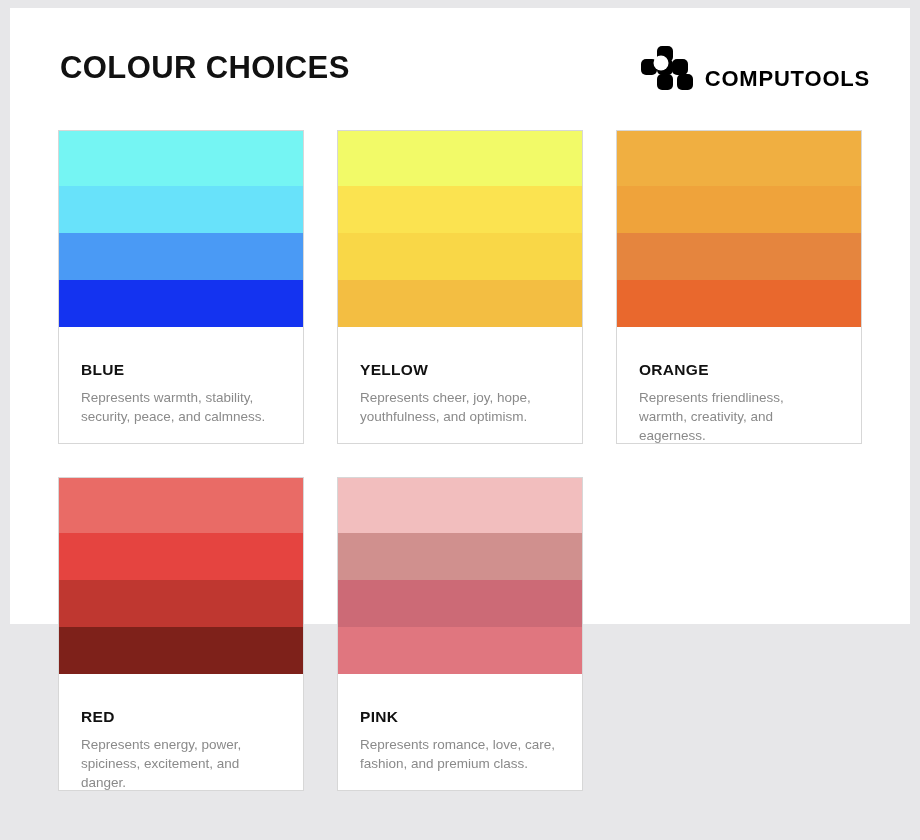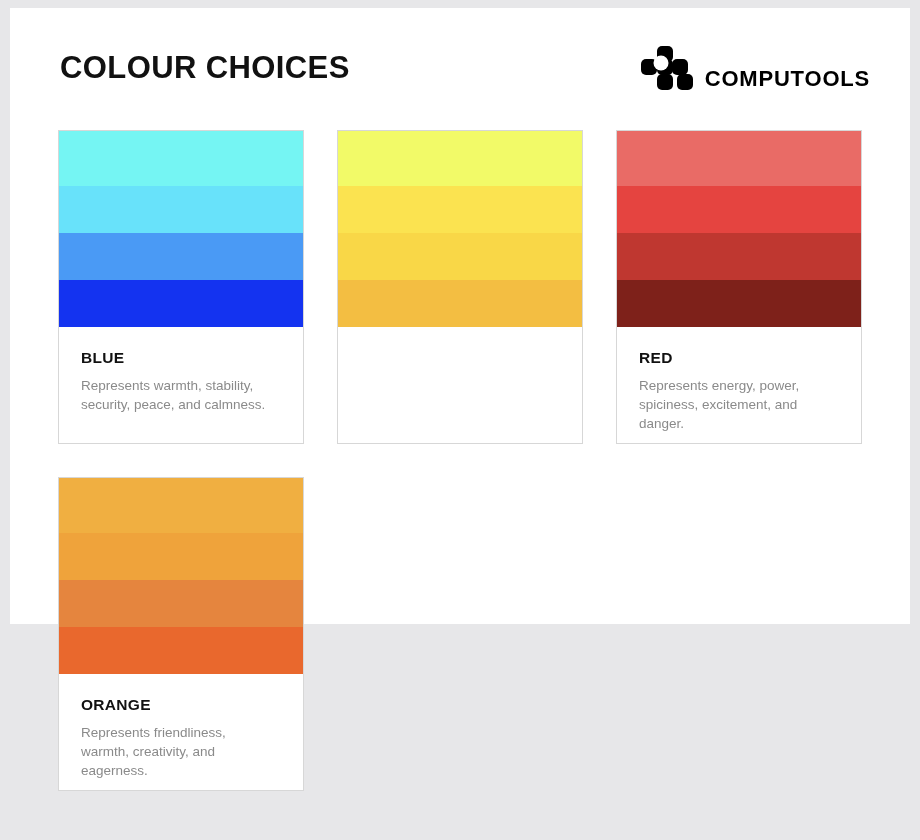--- a/index.html
+++ b/index.html
@@ -74,20 +74,21 @@
   }
   .card {
     width: 246px;
     height: 314px;
     background: #ffffff;
     border: 1px solid #d7d7d7;
     box-sizing: border-box;
     overflow: hidden;
     display: flex;
     flex-direction: column;
+    gap: 12px;
   }
   .swatches {
     width: 100%;
     height: 196px;
     flex: none;
     display: flex;
     flex-direction: column;
   }
   .swatch {
     width: 100%;
@@ -155,43 +156,59 @@
     </div>
 
 
     <div class="card">
       <div class="swatches">
         <div class="swatch s0" style="background: rgb(242, 250, 104);"></div>
         <div class="swatch s1" style="background: rgb(251, 227, 80);"></div>
         <div class="swatch s2" style="background: rgb(249, 215, 71);"></div>
         <div class="swatch s3" style="background: rgb(243, 190, 66);"></div>
       </div>
+      <div class="card-body">
+        <p class="card-title">YELLOW</p>
+        <p class="card-desc">Represents cheer, joy, hope, youthfulness, and optimism.</p>
+      </div>
+    </div>
+
+    <div class="card">
+      <div class="swatches">
+        <div class="swatch s0" style="background: rgb(240, 175, 65);"></div>
+        <div class="swatch s1" style="background: rgb(239, 163, 59);"></div>
+        <div class="swatch s2" style="background: rgb(229, 133, 62);"></div>
+        <div class="swatch s3" style="background: rgb(233, 104, 45);"></div>
+      </div>
+      <div class="card-body">
+        <p class="card-title">ORANGE</p>
+        <p class="card-desc">Represents friendliness, warmth, creativity, and eagerness.</p>
+      </div>
     </div>
 
     <div class="card">
       <div class="swatches">
         <div class="swatch s0" style="background: rgb(233, 107, 102);"></div>
         <div class="swatch s1" style="background: rgb(229, 68, 64);"></div>
         <div class="swatch s2" style="background: rgb(191, 55, 48);"></div>
         <div class="swatch s3" style="background: rgb(126, 33, 26);"></div>
       </div>
       <div class="card-body">
         <p class="card-title">RED</p>
         <p class="card-desc">Represents energy, power, spiciness, excitement, and danger.</p>
       </div>
     </div>
 
     <div class="card">
       <div class="swatches">
-        <div class="swatch s0" style="background: rgb(240, 175, 65);"></div>
-        <div class="swatch s1" style="background: rgb(239, 163, 59);"></div>
-        <div class="swatch s2" style="background: rgb(229, 133, 62);"></div>
-        <div class="swatch s3" style="background: rgb(233, 104, 45);"></div>
-      </div>
-      <div class="card-body">
-        <p class="card-title">ORANGE</p>
-        <p class="card-desc">Represents friendliness, warmth, creativity, and eagerness.</p>
-      </div>
-    </div>
-
+        <div class="swatch s0" style="background: rgb(242, 190, 190);"></div>
+        <div class="swatch s1" style="background: rgb(208, 144, 142);"></div>
+        <div class="swatch s2" style="background: rgb(204, 106, 118);"></div>
+        <div class="swatch s3" style="background: rgb(224, 118, 127);"></div>
+      </div>
+      <div class="card-body">
+        <p class="card-title">PINK</p>
+        <p class="card-desc">Represents romance, love, care, fashion, and premium class.</p>
+      </div>
+    </div>
 
   </div>
 </div>
 
 </body></html>

